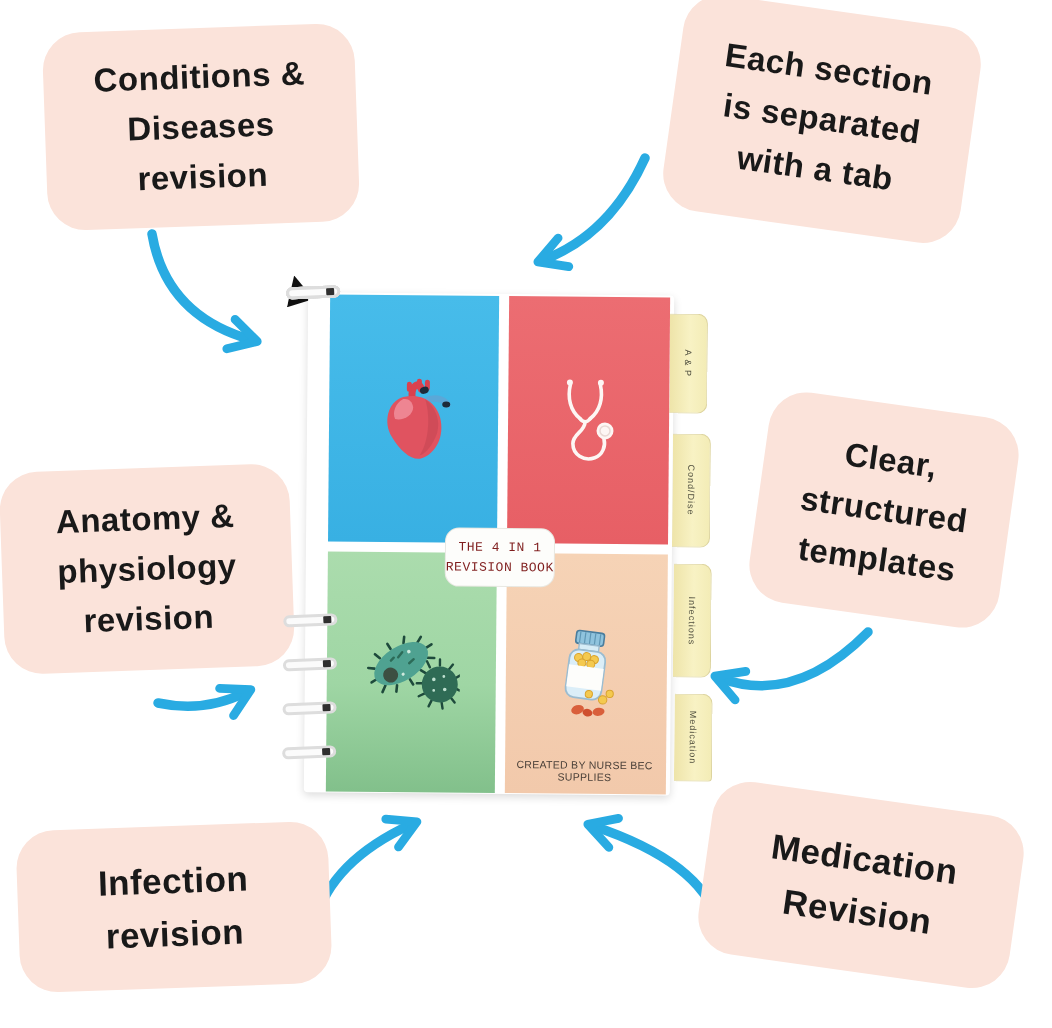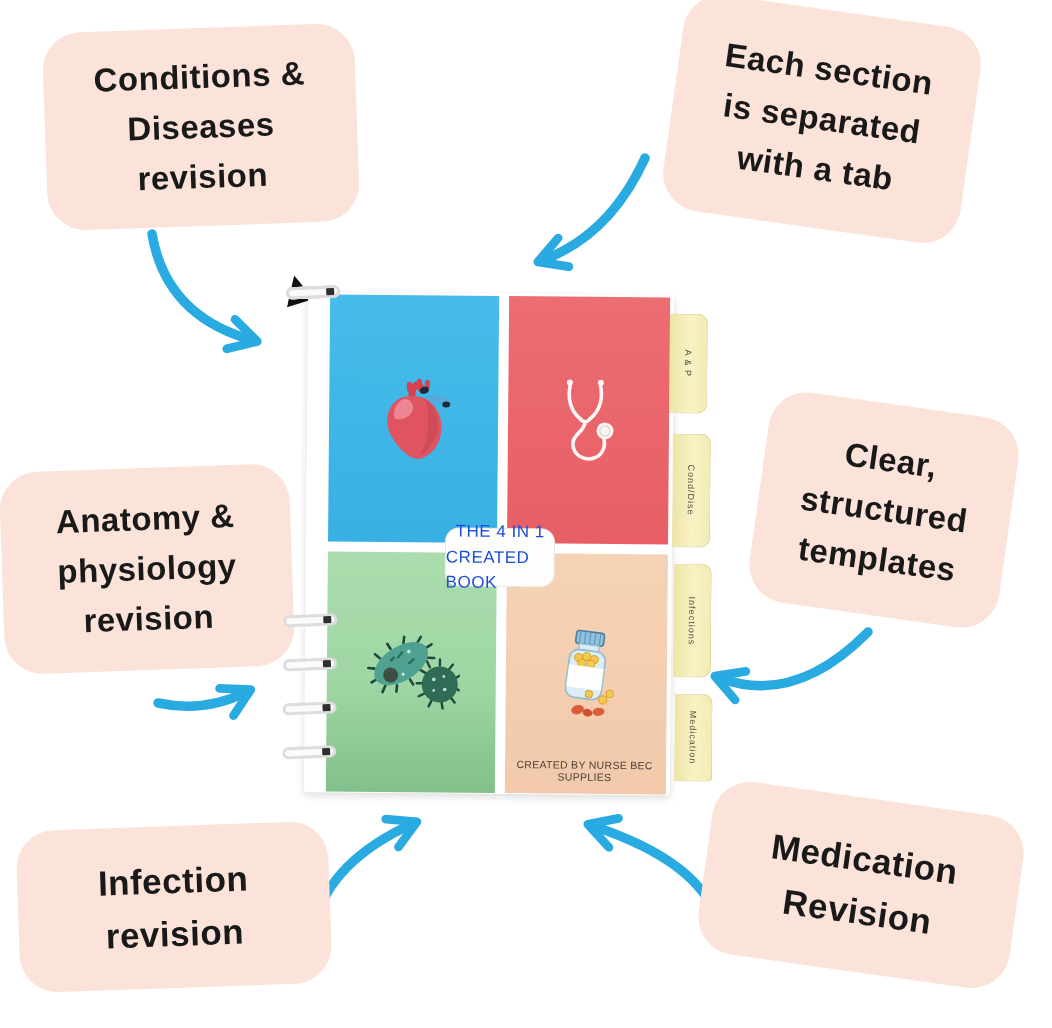--- a/index.html
+++ b/index.html
@@ -35,22 +35,22 @@
              border-radius:4px;box-shadow:0 3px 8px rgba(0,0,0,.14);}
   .cover{position:absolute;left:36px;top:8px;width:340px;height:497px;background:#fff;
          display:grid;grid-template-columns:169px 1fr;grid-template-rows:247px 1fr;gap:10px;}
   .quad{width:100%;height:100%;display:flex;align-items:center;justify-content:center;}
   .q-blue{background:linear-gradient(180deg,#47bcea,#38b0e3);}
   .q-red{background:linear-gradient(180deg,#ec6d72,#e75f65);}
   .q-green{background:linear-gradient(180deg,#abdcad 0%,#9fd6a4 55%,#82c08b 100%);}
   .q-peach{background:linear-gradient(180deg,#f6d3b6,#f2c9ab);position:relative;}
   .title-box{position:absolute;left:118px;top:233px;width:108px;height:57px;background:#fdfdfb;
              border-radius:13px;box-shadow:0 0 0 1px #e8e8e2;display:flex;flex-direction:column;
-             align-items:center;justify-content:center;color:#1d4ed8;font-size:17px;
-             letter-spacing:.5px;line-height:1.5;font-stretch:condensed;}
+             align-items:center;justify-content:center;color:#7f1d1d;font-size:13px;
+             letter-spacing:.5px;line-height:1.5;font-stretch:condensed;font-family:Liberation Mono, monospace;}
   .cover-footer{position:absolute;left:179px;right:2px;bottom:11px;text-align:center;
                 font-size:10.5px;letter-spacing:.3px;color:#4a4039;font-stretch:condensed;}
   
   .coil{position:absolute;left:-8px;width:54px;height:12px;border:3px solid #dddddd;
         border-radius:7px;background:#fbfbfb;transform:rotate(-3deg);}
   .coil::after{content:"";position:absolute;right:3px;top:50%;transform:translateY(-50%);
                width:8px;height:7px;background:#2f2f2f;border-radius:1px;}
   .coil:nth-of-type(1){top:20px;} .coil:nth-of-type(2){top:64px;} .coil:nth-of-type(3){top:108px;}
   .coil:nth-of-type(4){top:152px;} .coil:nth-of-type(5){top:196px;} .coil:nth-of-type(6){top:240px;}
   .coil:nth-of-type(7){top:284px;} .coil:nth-of-type(8){top:328px;} .coil:nth-of-type(9){top:372px;}
@@ -222,21 +222,21 @@
           </g>
           <circle cx="59" cy="74" r="4.2" fill="#f4c94f" stroke="#d9a32e"></circle>
           <circle cx="66" cy="68" r="3.6" fill="#f4c94f" stroke="#d9a32e"></circle>
           <ellipse cx="34" cy="84" rx="6.5" ry="4.5" fill="#d95f3b" transform="rotate(-18 34 84)"></ellipse>
           <ellipse cx="44" cy="87" rx="5" ry="3.8" fill="#cf4f2e" transform="rotate(12 44 87)"></ellipse>
           <ellipse cx="55" cy="86" rx="6" ry="4" fill="#d95f3b" transform="rotate(-8 55 86)"></ellipse>
         </svg>
       </div>
       <div class="title-box">
         <span>THE 4 IN 1</span>
-        <span>CREATED BOOK</span>
+        <span>REVISION BOOK</span>
       </div>
       <div class="cover-footer">CREATED BY NURSE BEC SUPPLIES</div>
     </div>
 
     <div class="coil"></div>
     <div class="coil"></div>
     <div class="coil"></div>
     <div class="coil"></div>
     <div class="coil"></div>
     <div class="coil"></div>

